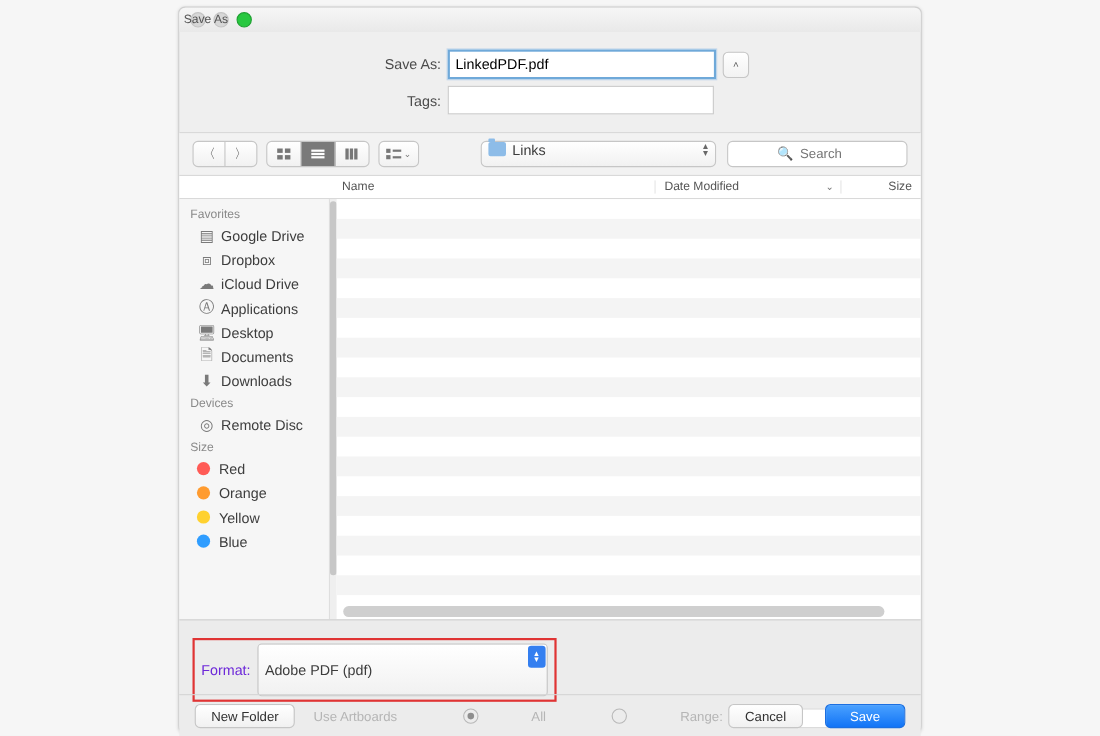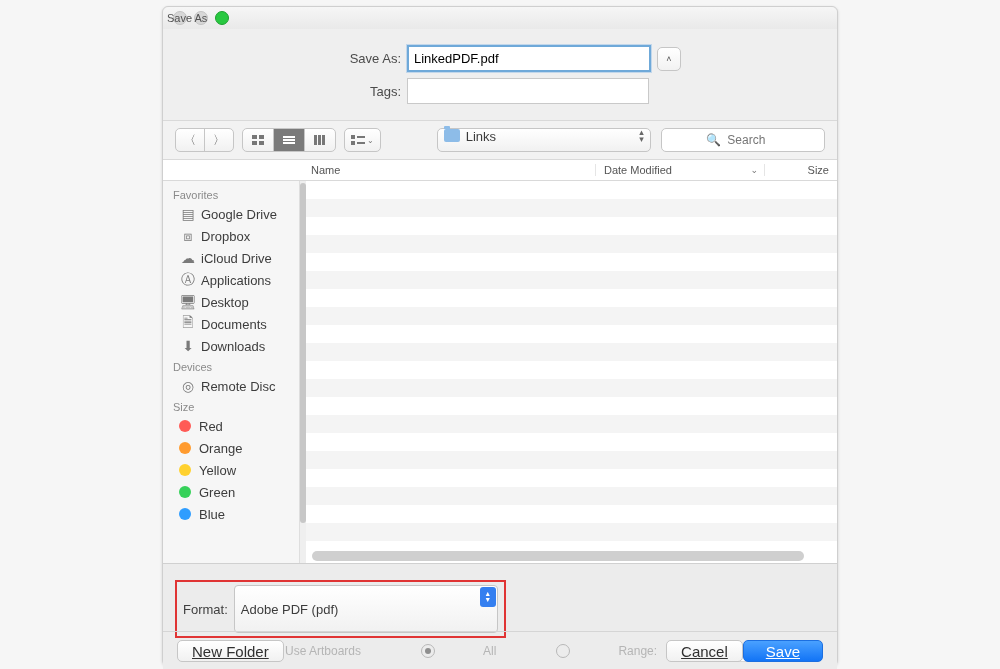--- a/index.html
+++ b/index.html
@@ -51,33 +51,33 @@
   .scrollthumb{width:6px;height:340px;border-radius:3px;background:#c7c7c7;margin-top:2px;}
   .filelist{flex:1;background:#fff;overflow:hidden;position:relative;}
   .stripe{height:18px;}
   .stripe.alt{background:#f4f4f4;}
   .hscroll{position:absolute;left:6px;right:12px;bottom:2px;height:10px;}
   .hthumb{height:10px;border-radius:5px;background:#cfcfcf;width:96%;}
   
   .bottom{border-top:1px solid #d0d0d0;background:#ececec;height:106px;position:relative;}
   .fmtwrap{display:flex;align-items:center;margin:16px 0 6px 12px;}
   .fmtbox{border:2px solid #e03434;padding:3px 6px;display:flex;align-items:center;}
-  .fmtlab{margin-right:6px;color:#404040;}
+  .fmtlab{margin-right:6px;color:#6d28d9;}
   .fmtsel{width:250px;height:22px;border:1px solid #c6c6c6;border-radius:4px;background:linear-gradient(#fff,#f1f1f1);display:flex;align-items:center;padding:12px 6px;position:relative;}
   .fmtsel .bluecaret{width:16px;height:20px;border-radius:3px;background:#347ff0;color:#fff;font-size:8px;display:flex;flex-direction:column;align-items:center;justify-content:center;position:absolute;right:1px;top:1px;line-height:6px;}
   .optsrow{display:flex;margin-left:60px;color:#b5b5b5;font-size:12px;gap:44px;}
   .optsrow .ck{width:12px;height:12px;border:1px solid #cfcfcf;margin-right:4px;background:#fafafa;}
   .optsrow .rd{width:12px;height:12px;border:1px solid #b8b8b8;border-radius:50%;margin:0 4px 0 16px;display:flex;align-items:center;justify-content:center;}
   .optsrow .rd.sel:after{content:"";width:6px;height:6px;border-radius:50%;background:#8e8e8e;}
   .optsrow input.range{width:54px;height:16px;border:1px solid #d7d7d7;background:#fff;margin-left:4px;font-size:11px;color:#bdbdbd;padding:0 3px;}
   .foot{position:absolute;left:0;right:0;bottom:0;height:38px;border-top:1px solid #d5d5d5;display:flex;align-items:center;padding:0 14px;}
-  .btn{height:22px;border:1px solid #c6c6c6;border-radius:5px;background:linear-gradient(#fff,#f1f1f1);padding:0 14px;font-size:15px;color:#303030;text-decoration:underline;}
+  .btn{height:22px;border:1px solid #c6c6c6;border-radius:5px;background:linear-gradient(#fff,#f1f1f1);padding:0 14px;font-size:12px;color:#303030;}
   .btn.primary{background:linear-gradient(#4aa1ff,#1274f6);border-color:#1c6fe0;color:#fff;padding:0 22px;}
   .foot .sp{flex:1;}
-  .foot .btn + .btn{margin-left:0;}
+  .foot .btn + .btn{margin-left:20px;}
 </style>
 </head>
 <body>
 
 <div class="dialog">
 
   <div class="titlebar">
     <div class="traffic">
       <div class="tl"></div>
       <div class="tl"></div>
@@ -207,24 +207,20 @@
         </div>
       <div class="sbitem">
           <span class="tagdot" style="background:#ff9b2f"></span>
           <span>Orange</span>
         </div>
       <div class="sbitem">
           <span class="tagdot" style="background:#ffd12f"></span>
           <span>Yellow</span>
         </div>
       <div class="sbitem">
-          <span class="tagdot" style="background:#36d15a"></span>
-          <span>Green</span>
-        </div>
-      <div class="sbitem">
           <span class="tagdot" style="background:#2f9dff"></span>
           <span>Blue</span>
         </div>
     </div>
     <div class="scrolltrack">
         <div class="scrollthumb"></div>
       </div>
     <div class="filelist">
       <div class="stripe"></div>
         <div class="stripe alt"></div>

